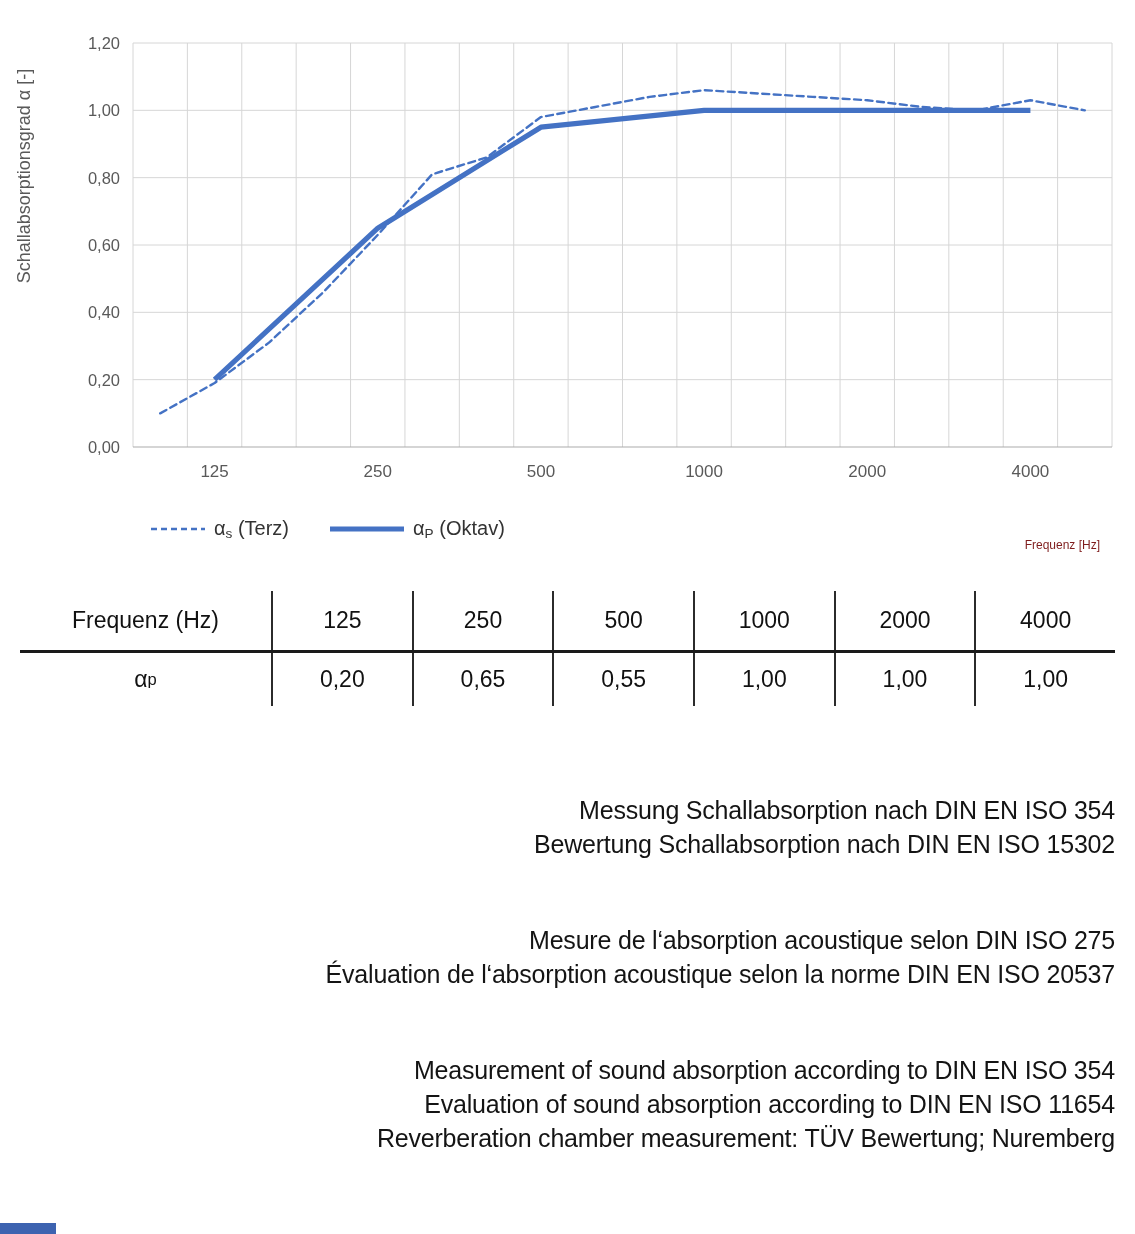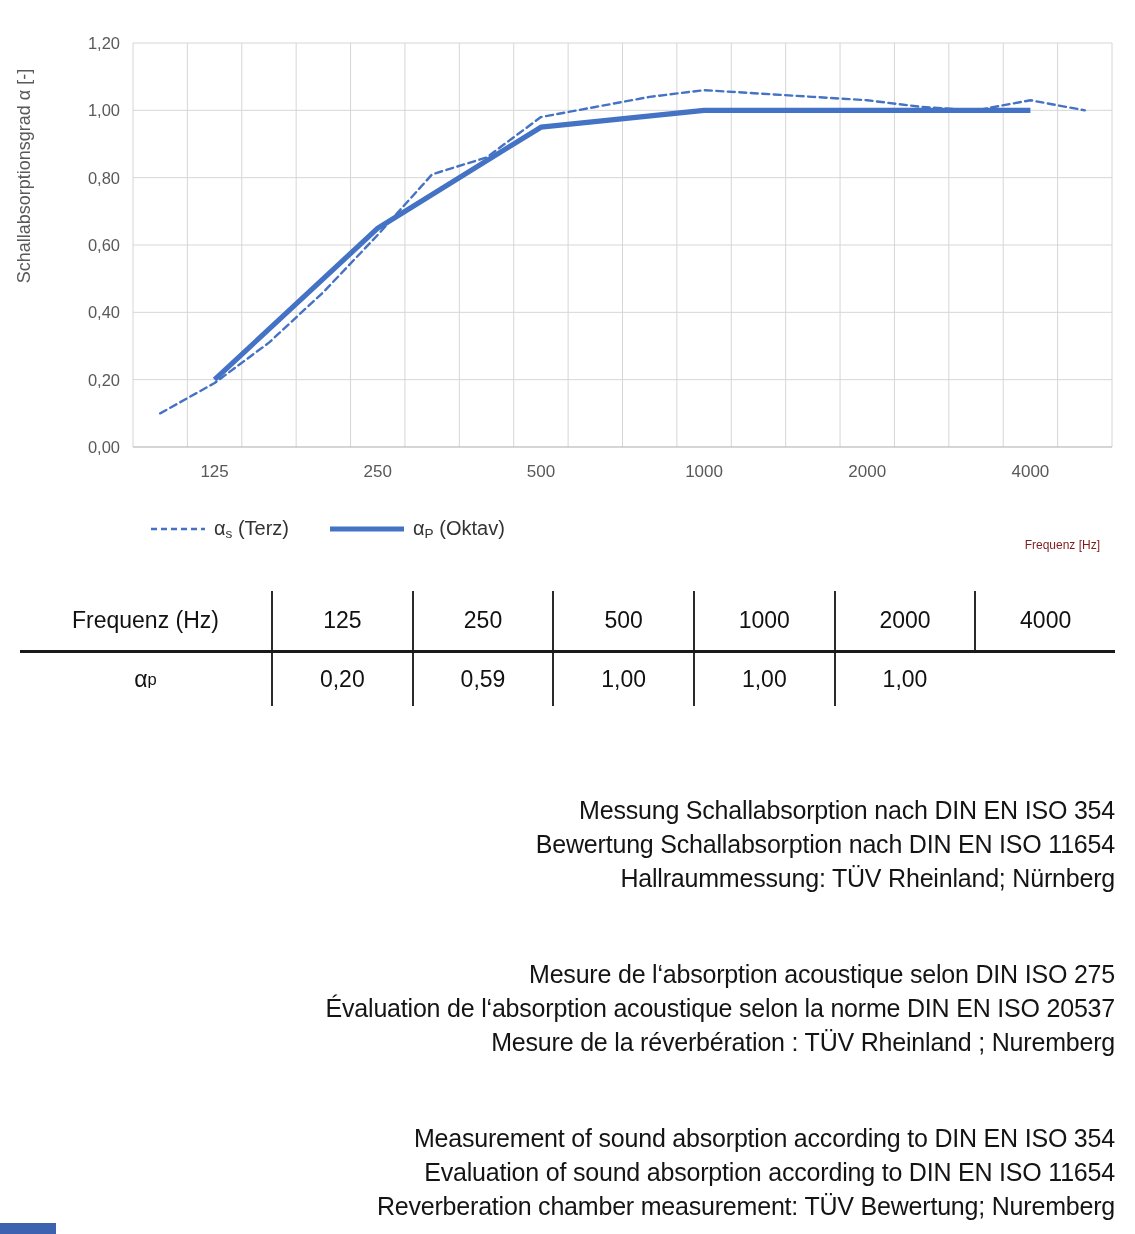--- a/index.html
+++ b/index.html
@@ -138,36 +138,35 @@
     <div class="cell hdr vline">2000</div>
     <div class="cell hdr vline">4000</div>
 
     <div class="row-divider"></div>
 
     <div class="cell val alpha-sub">
         <span>α</span>
         <sub>p</sub>
       </div>
     <div class="cell val vline">0,20</div>
-    <div class="cell val vline">0,59</div>
+    <div class="cell val vline">0,65</div>
+    <div class="cell val vline">0,55</div>
     <div class="cell val vline">1,00</div>
     <div class="cell val vline">1,00</div>
     <div class="cell val vline">1,00</div>
   </div>
 
   <div class="text-blocks">
     <div class="text-block">
       <div>Messung Schallabsorption nach DIN EN ISO 354</div>
-      <div>Bewertung Schallabsorption nach DIN EN ISO 11654</div>
-      <div>Hallraummessung: TÜV Rheinland; Nürnberg</div>
+      <div>Bewertung Schallabsorption nach DIN EN ISO 15302</div>
     </div>
     <div class="text-block">
       <div>Mesure de l‘absorption acoustique selon DIN ISO 275</div>
       <div>Évaluation de l‘absorption acoustique selon la norme DIN EN ISO 20537</div>
-      <div>Mesure de la réverbération : TÜV Rheinland ; Nuremberg</div>
     </div>
     <div class="text-block">
       <div>Measurement of sound absorption according to DIN EN ISO 354</div>
       <div>Evaluation of sound absorption according to DIN EN ISO 11654</div>
       <div>Reverberation chamber measurement: TÜV Bewertung; Nuremberg</div>
     </div>
   </div>
 
   <div class="accent-bar" style="background: rgb(61, 99, 176);"></div>
 

